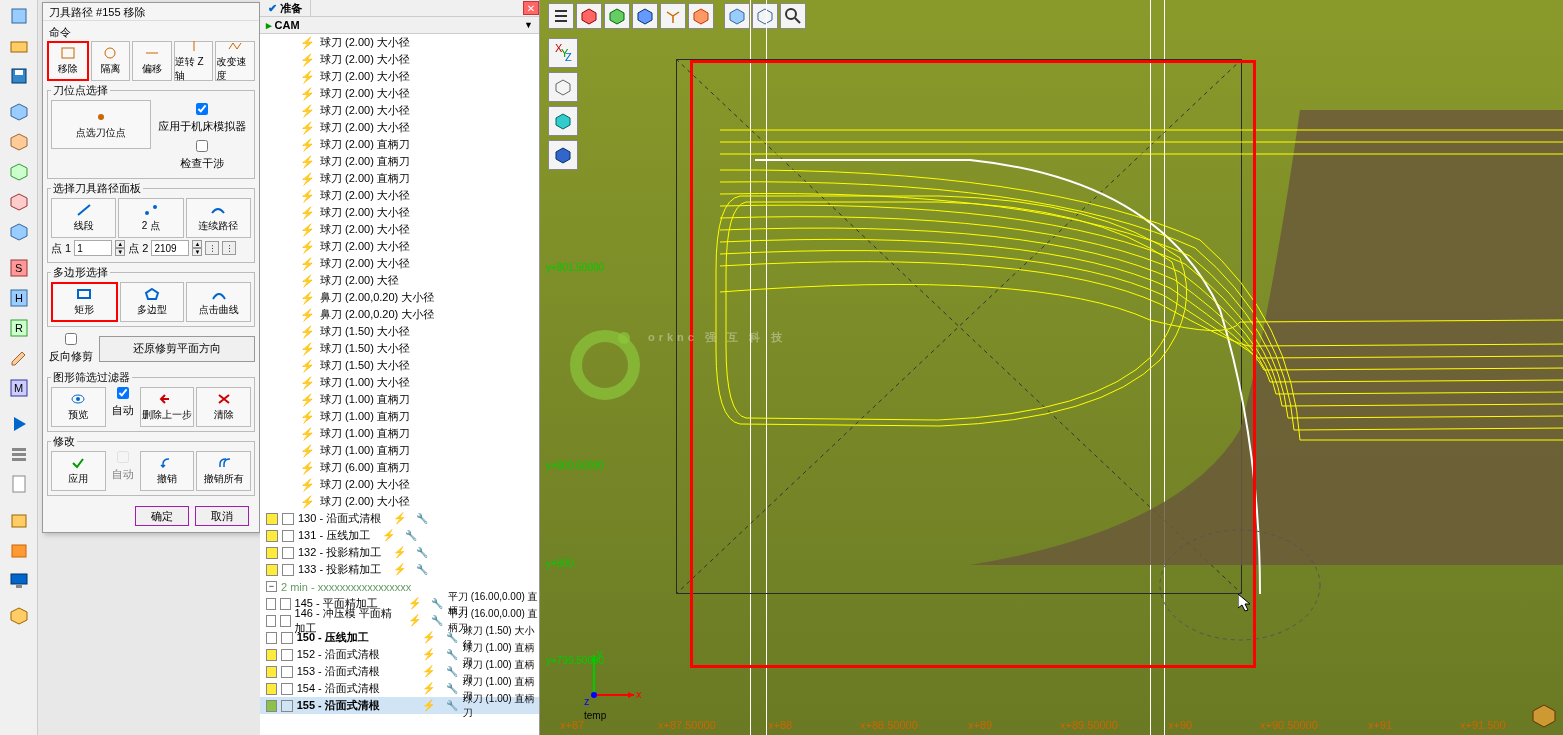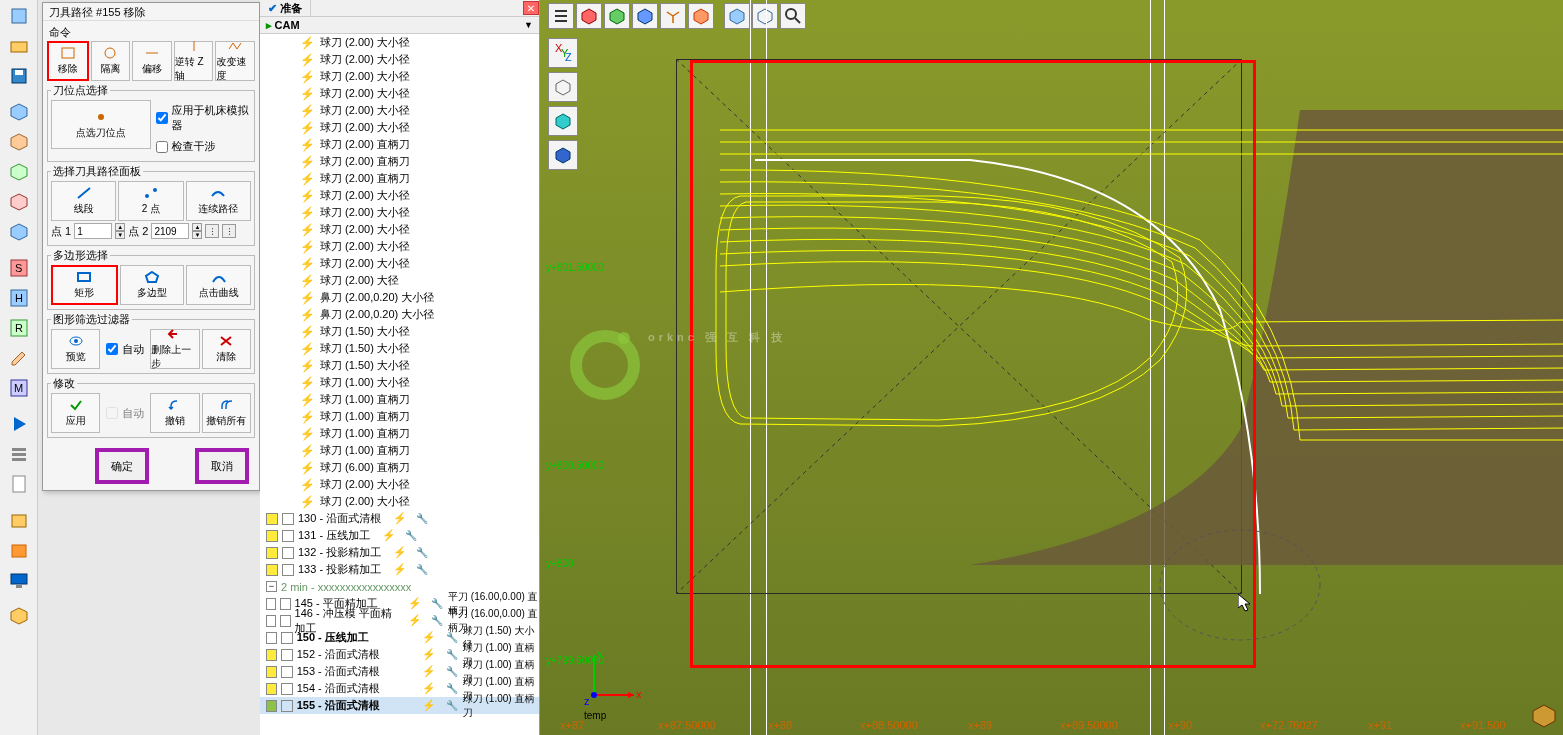--- a/index.html
+++ b/index.html
@@ -12,31 +12,31 @@
 
 .dialog { position: absolute; left: 42px; top: 2px; width: 218px; background: #f5f5f5; border: 1px solid #999; box-shadow: 2px 2px 5px rgba(0,0,0,0.2); }
 .dialog-title { height: 18px; line-height: 18px; padding: 0 6px; font-size: 11px; background: #f5f5f5; border-bottom: 1px solid #ddd; }
 .dialog-body { padding: 2px 4px; }
 .dlg-section-label { font-size: 11px; padding: 2px 0 1px 2px; }
 .btn-row { display: flex; gap: 2px; }
 .btn-row.highlight-first .tool-btn:first-child { border: 2px solid red; }
 .tool-btn { flex: 1; height: 40px; background: #f8f8f8; border: 1px solid #bbb; display: flex; flex-direction: column; align-items: center; justify-content: center; gap: 2px; cursor: pointer; }
 .tool-btn .ico { width: 16px; height: 14px; }
 .tool-btn span { font-size: 10px; }
-.chk-row { display: flex; align-items: center; gap: 4px; padding: 3px 2px; font-size: 11px; }
+.chk-row { display: flex; align-items: center; gap: 4px; padding: 3px 2px; font-size: 11px; flex-direction: column; }
 .chk-row input[type=checkbox] { width: 12px; height: 12px; }
 .inline-row { display: flex; align-items: center; gap: 3px; padding: 2px 0; }
 .inline-row input[type=text] { width: 38px; height: 16px; font-size: 10px; border: 1px solid #aaa; padding: 0 2px; }
 .spin-btns { display: inline-flex; flex-direction: column; }
 .spin-btns div { width: 10px; height: 8px; border: 1px solid #999; font-size: 6px; line-height: 6px; text-align: center; background: #eee; }
 .mini-btn { width: 14px; height: 14px; border: 1px solid #999; background: #eee; font-size: 8px; display: flex; align-items: center; justify-content: center; }
 fieldset { border: 1px solid #bbb; margin: 2px 0; padding: 2px 3px 4px; }
 fieldset legend { font-size: 11px; padding: 0 2px; }
 .dlg-footer { display: flex; justify-content: flex-end; gap: 6px; padding: 6px 10px 6px; }
-.dlg-footer button { width: 54px; height: 36px; border: 4px solid #a21caf; background: #f0f0f0; font-size: 11px; cursor: pointer; margin-left: 40px; }
+.dlg-footer button { width: 54px; height: 20px; border: 1px solid #a21caf; background: #f0f0f0; font-size: 11px; cursor: pointer; }
 
 .tree-panel { position: absolute; left: 260px; top: 0; width: 280px; height: 735px; background: #fff; border-right: 1px solid #999; display: flex; flex-direction: column; }
 .tree-hdr { height: 17px; background: #f0f0f0; border-bottom: 1px solid #ccc; display: flex; align-items: center; }
 .tree-hdr .tab { padding: 0 8px; font-size: 11px; font-weight: bold; border-right: 1px solid #ccc; height: 100%; display: flex; align-items: center; gap: 3px; }
 .tree-hdr .close-x { margin-left: auto; width: 16px; height: 14px; background: #f66; color: #fff; display: flex; align-items: center; justify-content: center; font-size: 10px; border: 1px solid #c33; cursor: pointer; }
 .tree-sub { height: 17px; background: #f0f0f0; border-bottom: 1px solid #ccc; display: flex; align-items: center; padding: 0 6px; justify-content: space-between; }
 .tree-sub .label { font-size: 11px; font-weight: bold; }
 .tree-list { flex: 1; overflow: hidden; position: relative; }
 .tree-row { height: 17px; display: flex; align-items: center; padding-left: 40px; gap: 6px; font-size: 11px; }
 .tree-row .bolt { color: #2a2; font-size: 12px; width: 14px; }
@@ -309,20 +309,27 @@
           </div>
         <div class="tool-btn">
             <div class="ico"><svg viewBox="0 0 16 14">
                 <path d="M2 12 Q8 2 14 12" fill="none" stroke="#06c" stroke-width="2"></path>
               </svg></div>
             <span>点击曲线</span>
           </div>
       </div>
     </fieldset>
 
+    <div style="display:flex;gap:4px;align-items:center;margin:3px 0;">
+      <div class="chk-row" style="flex:0 0 auto;">
+          <input type="checkbox" style="">
+          <span>反向修剪</span>
+        </div>
+      <button style="flex:1;height:26px;border:1px solid #999;background:#f0f0f0;font-size:11px;">还原修剪平面方向</button>
+    </div>
 
     <fieldset>
       <legend>图形筛选过滤器</legend>
       <div class="btn-row">
         <div class="tool-btn">
             <div class="ico"><svg viewBox="0 0 16 14">
                 <ellipse cx="8" cy="7" rx="6" ry="4" fill="none" stroke="#06c"></ellipse>
                 <circle cx="8" cy="7" r="2" fill="#06c"></circle>
               </svg></div>
             <span>预览</span>
@@ -744,21 +751,21 @@
     <div style="position:absolute;left:44px;bottom:14px;font-size:10px;color:#000;">temp</div>
 
     <div id="ruler-labels">
         <div class="ruler-txt" style="left: 20px;">x+87</div>
         <div class="ruler-txt" style="left: 118px;">x+87.50000</div>
         <div class="ruler-txt" style="left: 228px;">x+88</div>
         <div class="ruler-txt" style="left: 320px;">x+88.50000</div>
         <div class="ruler-txt" style="left: 428px;">x+89</div>
         <div class="ruler-txt" style="left: 520px;">x+89.50000</div>
         <div class="ruler-txt" style="left: 628px;">x+90</div>
-        <div class="ruler-txt" style="left: 720px;">x+72.76027</div>
+        <div class="ruler-txt" style="left: 720px;">x+90.50000</div>
         <div class="ruler-txt" style="left: 828px;">x+91</div>
         <div class="ruler-txt" style="left: 920px;">x+91.500</div>
       </div>
 
     <svg class="corner-ico" viewBox="0 0 26 26">
         <polygon points="13,2 24,8 24,18 13,24 2,18 2,8" fill="#c93" stroke="#630"></polygon>
       </svg>
   </div>
 </div>
 

